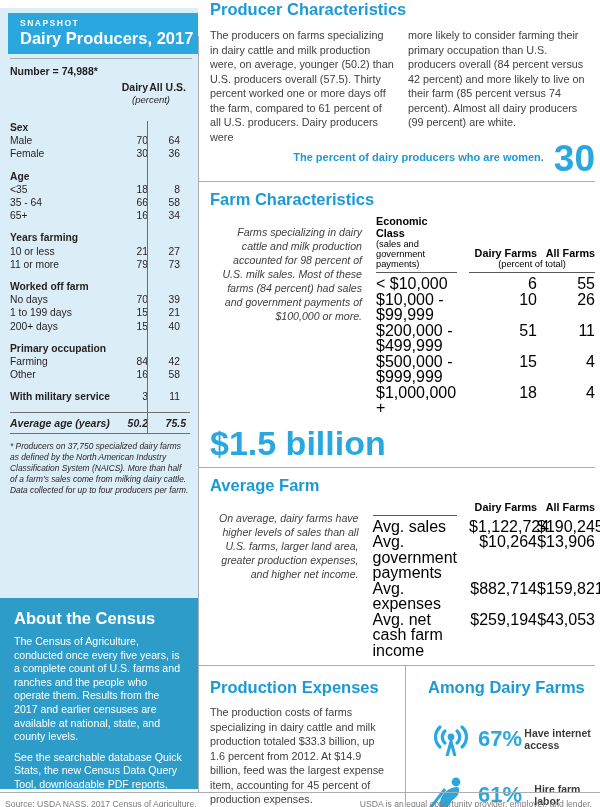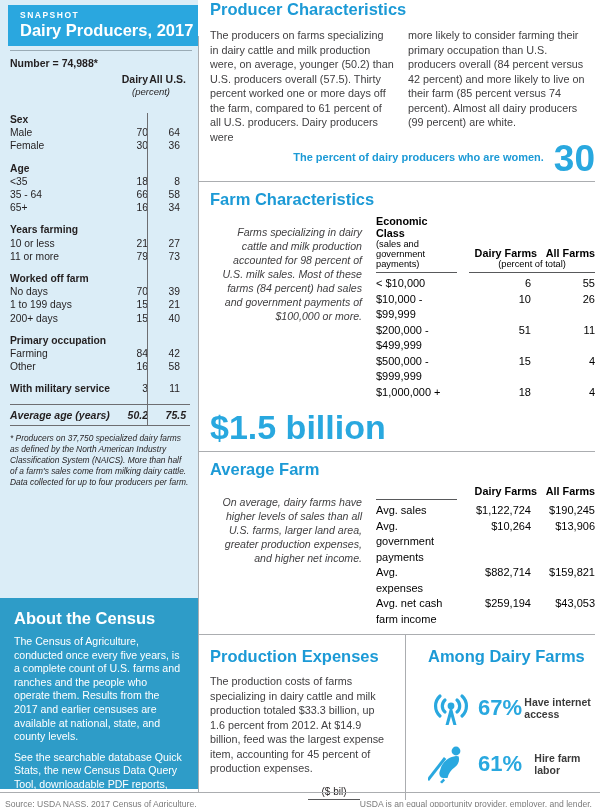--- a/index.html
+++ b/index.html
@@ -1,20 +1,20 @@
 <!DOCTYPE html>
 <html><head>
 <meta charset="utf-8">
 <style>
   html,body{margin:0;padding:0;}
   body{font-family:"Liberation Sans",sans-serif;background:#ffffff;}
   .page{position:relative;width:600px;height:807px;background:#fff;overflow:hidden;}
 
   
-  .sidebar{position:absolute;left:0;top:0;width:198px;height:598px;background:#dbedf7;box-sizing:border-box;padding:0 8px 0 10px;color:#231f20;}
+  .sidebar{position:absolute;left:0;top:8px;width:198px;height:598px;background:#dbedf7;box-sizing:border-box;padding:0 8px 0 10px;color:#231f20;}
   .titlebox{margin:5px -8px 0 -2px;background:#2aa7df;color:#fff;padding:5px 0 6px 12px;}
   .eyebrow{font-size:8.5px;font-weight:bold;letter-spacing:1.5px;}
   .sb-title{font-size:16.5px;font-weight:bold;margin-top:1px;}
   .sb-rule{border:none;border-top:1px solid #9aabb5;margin:4px -2px 0 0;}
   .sb-number{font-size:10.5px;margin-top:6px;font-weight:bold;}
   .sb-headrow{display:flex;margin-top:4px;font-size:10.5px;font-weight:bold;}
   .sb-headrow .lab{flex:1;}
   .sb-headrow .h1{width:36px;text-align:right;}
   .sb-headrow .h2{width:42px;text-align:right;box-sizing:border-box;padding-right:4px;}
   .sb-percent{display:flex;font-size:9.5px;font-style:italic;margin-top:1px;}
@@ -59,21 +59,21 @@
   .thead{display:flex;align-items:flex-end;}
   .thead .thl{flex:1;border-bottom:1px solid #58595b;padding-bottom:3px;}
   .thead .thr{width:126px;margin-left:12px;border-bottom:1px solid #58595b;padding-bottom:3px;}
   .thead .thr.noline{border-bottom:none;}
   .thl .b{font-size:10.8px;font-weight:bold;}
   .thl .s{font-size:9.3px;}
   .thr .cols{display:flex;}
   .thr .c1{width:68px;text-align:right;font-size:10.8px;font-weight:bold;}
   .thr .c2{width:58px;text-align:right;font-size:10.8px;font-weight:bold;}
   .thr .sub{font-size:9.3px;text-align:center;}
-  .trow{display:flex;font-size:11px;line-height:15.5px;gap:6px;}
+  .trow{display:flex;font-size:16px;line-height:15.5px;}
   .trow .lab{flex:1;}
   .trow .v1{width:68px;margin-left:12px;text-align:right;}
   .trow .v2{width:58px;text-align:right;}
   .dtable .rows{margin-top:3px;}
 
   .billion{margin-top:10px;}
   .billion .big{font-size:34px;font-weight:bold;color:#29a8df;line-height:34px;}
   .billion .cap{font-size:11.3px;font-weight:bold;color:#1c9ad6;line-height:14px;margin-top:3px;}
 
   .bottom{display:flex;margin:0 -5px 0 -12px;}

